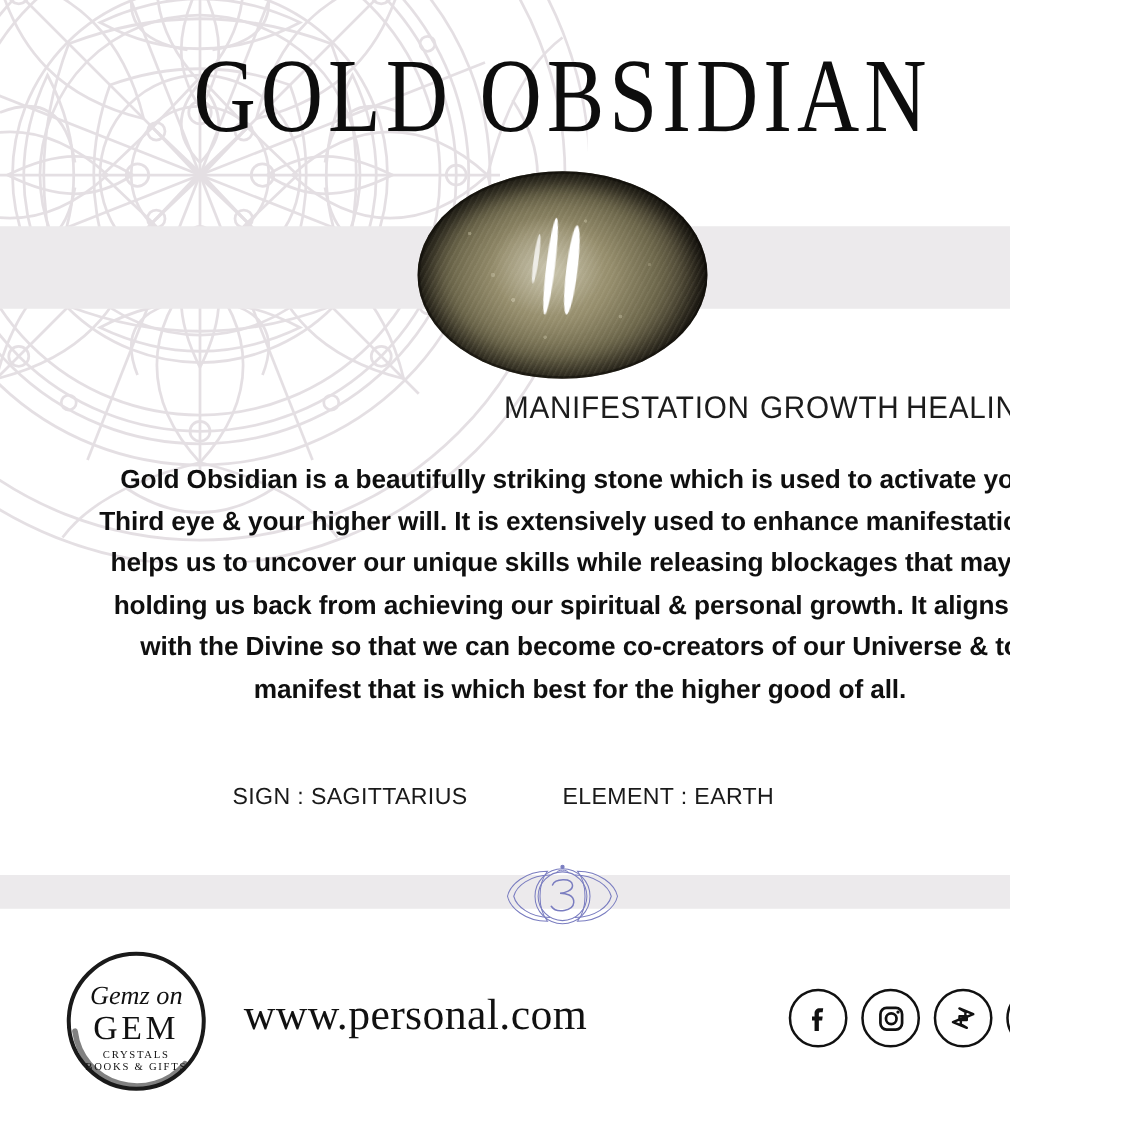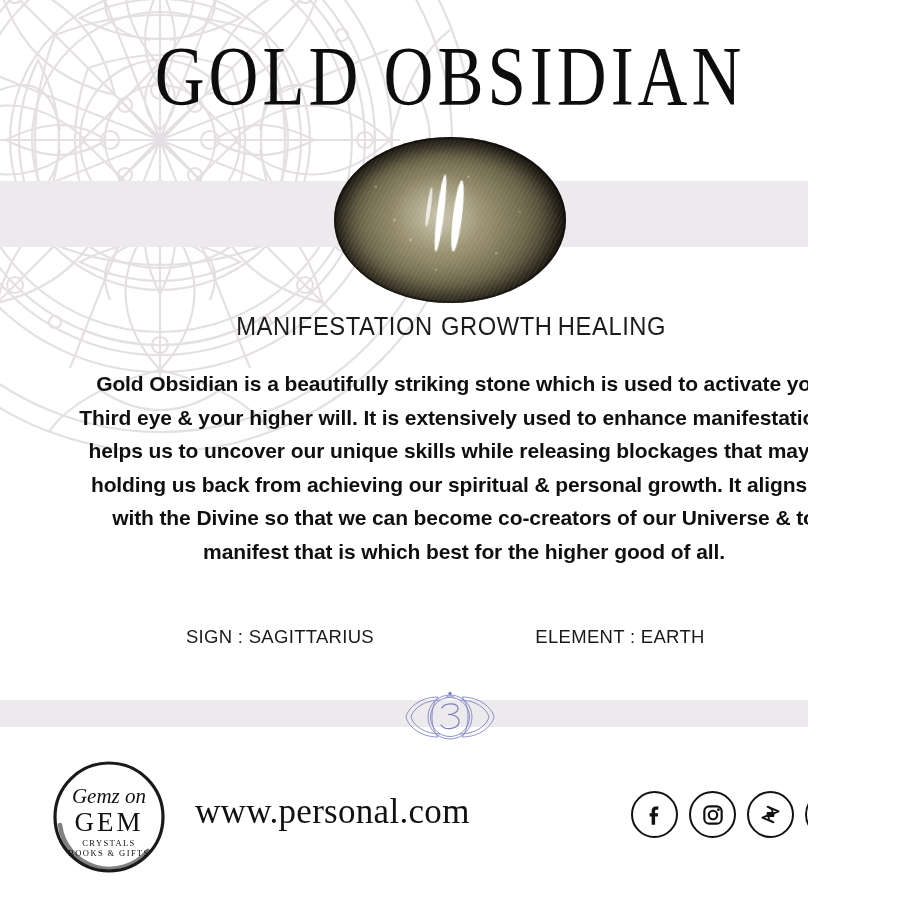--- a/index.html
+++ b/index.html
@@ -81,21 +81,21 @@
     position:absolute;background:#ffffff;border-radius:50%;
     filter:blur(.6px);
   }
   #glint-a{left:44.5%;top:22%;width:7px;height:78px;transform:rotate(7deg);}
   #glint-b{left:51.5%;top:26%;width:9px;height:72px;transform:rotate(7deg);}
   #glint-c{left:40%;top:30%;width:4px;height:40px;transform:rotate(8deg);opacity:.75;}
 
   
   #keywords{
     position:absolute;left:0;top:312px;width:900px;
-    display:flex;justify-content:center;align-items:center;
+    display:flex;justify-content:flex-end;align-items:center;
     padding:0 64px;box-sizing:border-box;
   }
   .keyword{
     font-size:25px;
     letter-spacing:.6px;
     color:#1c1c1c;
     font-weight:400;
     font-family:"Liberation Sans", sans-serif;
     transform:scaleX(.95);
   }
@@ -111,21 +111,21 @@
     letter-spacing:-.1px;
     font-family:"Liberation Sans", sans-serif;
   }
 
   
   #attributes{
     position:absolute;left:0;top:626px;width:900px;
     display:flex;justify-content:center;
   }
   #sign{width:340px;text-align:center;}
-  #element{width:340px;text-align:center;}
+  #element{width:340px;}
   .attr-text{
     font-size:18.5px;
     letter-spacing:.3px;
     color:#1a1a1a;
     font-family:"Liberation Sans", sans-serif;
   }
 
   
   #chakra{
     position:absolute;left:405px;top:686px;

